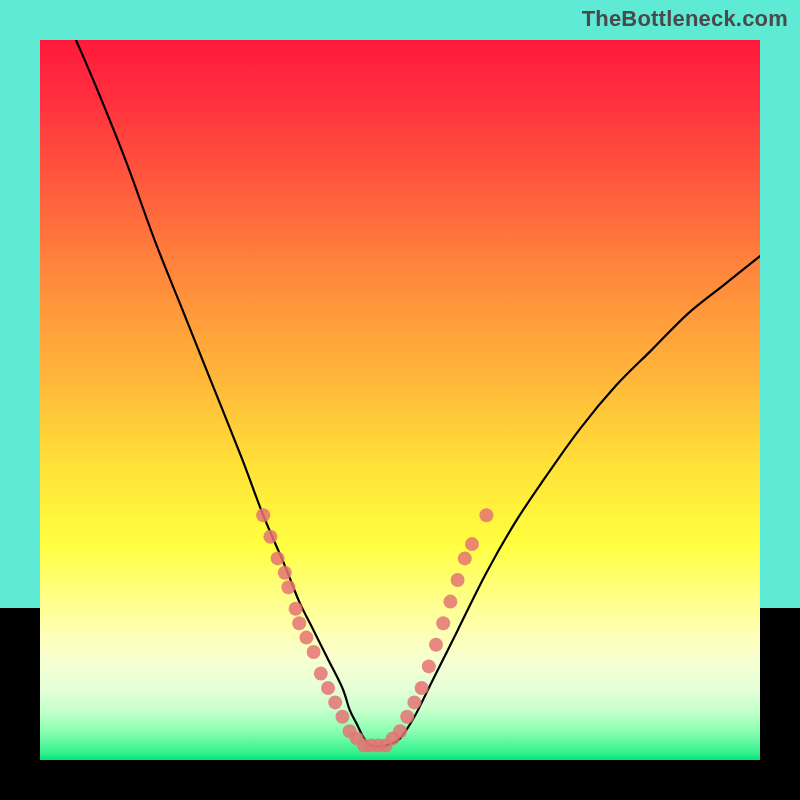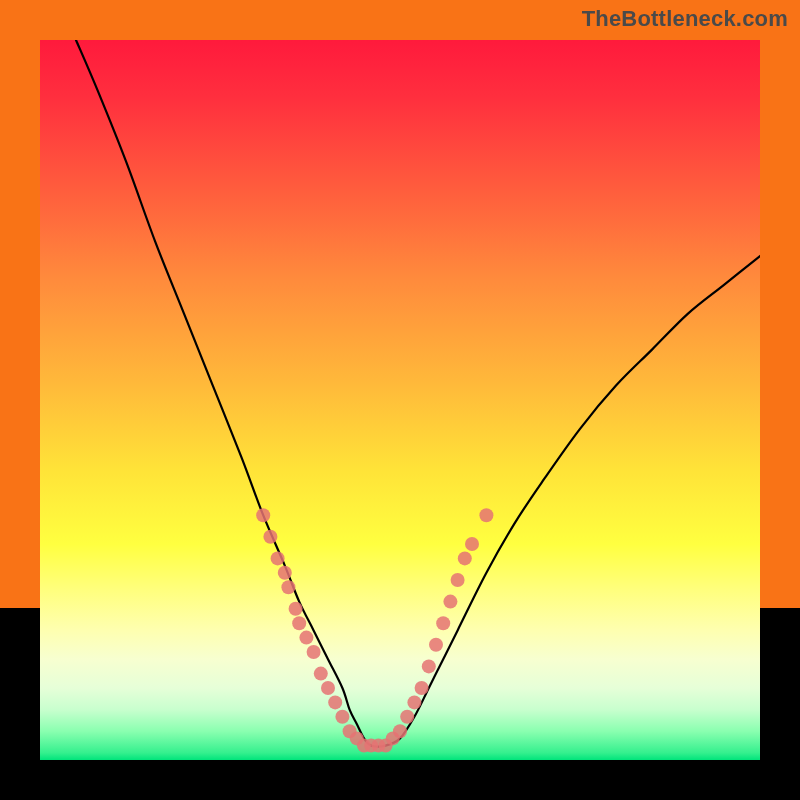--- a/index.html
+++ b/index.html
@@ -10,21 +10,21 @@
     background: #000;
     overflow: hidden;
     font-family: Arial, Helvetica, sans-serif;
   }
   .frame {
     position: absolute;
     left: 0;
     top: 0;
     width: 800px;
     height: 608px;
-    background: #f97316;
+    background: #5eead4;
   }
   .plot {
     position: absolute;
     left: 40px;
     top: 40px;
     width: 720px;
     height: 720px;
     background: linear-gradient(to bottom,
       #ff1a3c 0%,
       #ff2f3e 8%,

